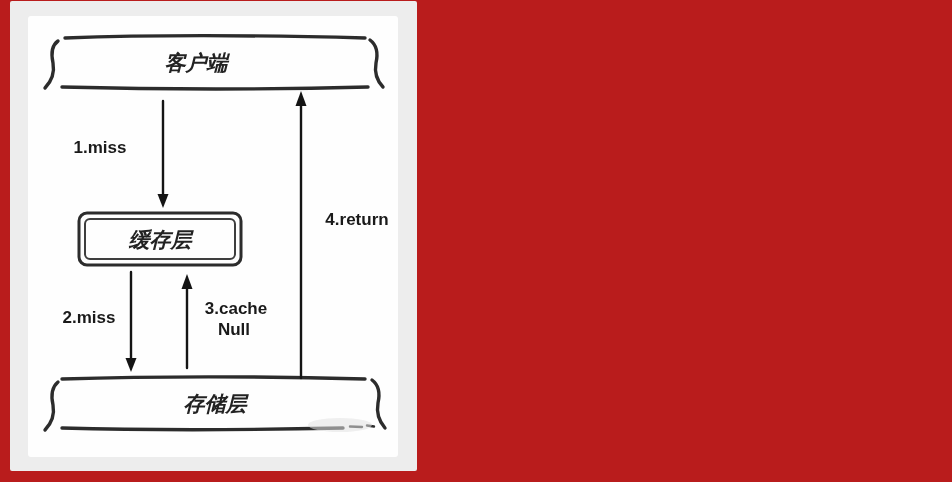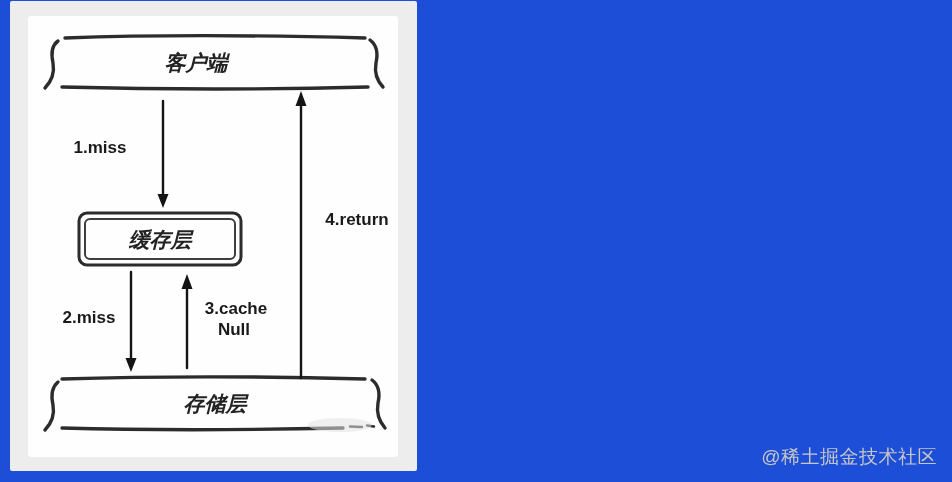--- a/index.html
+++ b/index.html
@@ -1,20 +1,20 @@
 <!DOCTYPE html>
 <html><head>
 <meta charset="utf-8">
 <style>
   html, body { margin: 0; padding: 0; background: #ffffff; }
   .screen {
     position: relative;
     width: 952px;
     height: 482px;
-    background: #1d4ed8;
+    background: #b91c1c;
     overflow: hidden;
     font-family: "Liberation Sans", sans-serif;
   }
   .diagram-card {
     position: absolute;
     left: 10px;
     top: 1px;
     width: 407px;
     height: 470px;
   }
@@ -123,15 +123,14 @@
 
       <g>
         <path class="arrow-line" d="M 291,104 L 291,377"></path>
         <polygon class="arrow-head" points="291,90 285.5,105 296.5,105"></polygon>
         <text class="en-label" x="347" y="224" text-anchor="middle">4.return</text>
       </g>
 
     </svg>
   </div>
 
-  <div class="watermark">@稀土掘金技术社区</div>
 
 </div>
 
 </body></html>

